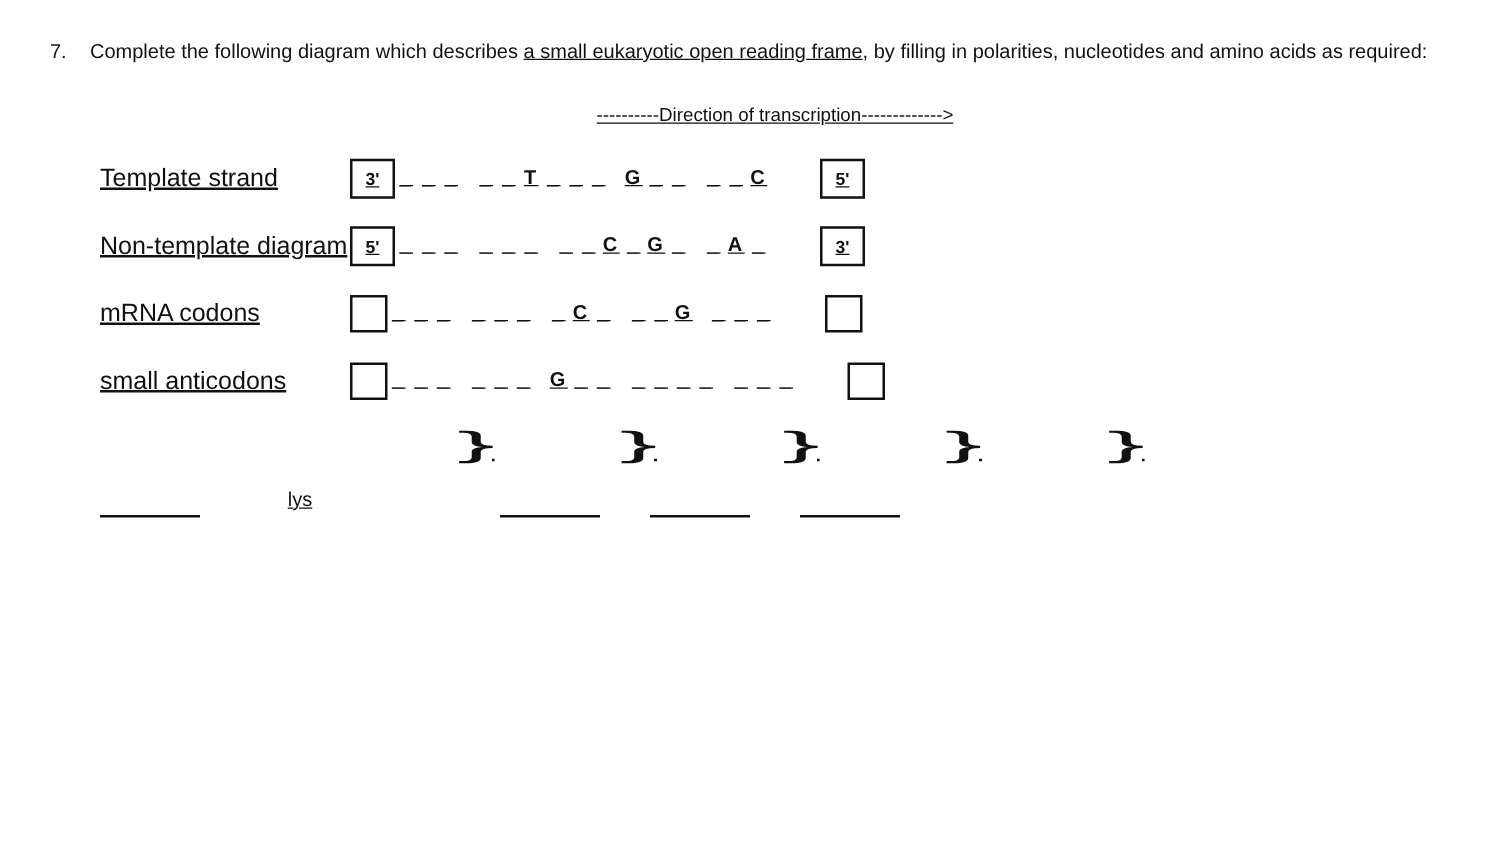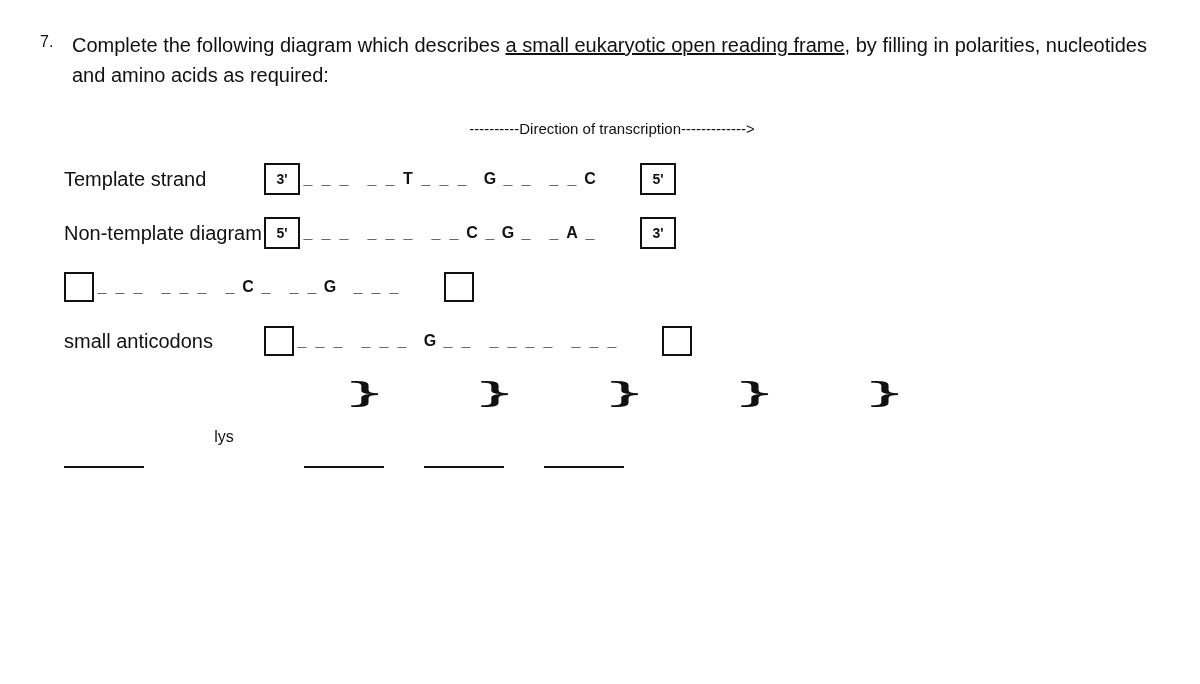--- a/index.html
+++ b/index.html
@@ -17,34 +17,35 @@
       gap: 8px;
       margin-bottom: 30px;
       line-height: 1.5;
     }
     .question-number {
       font-size: 16px;
       font-weight: normal;
       min-width: 24px;
     }
     .question-text {
-      font-size: 20px;
+      font-size: 16px;
       line-height: 1.5;
     }
     .underline {
       text-decoration: underline;
     }
     .direction-label {
       text-align: center;
       font-size: 15px;
       margin-bottom: 24px;
       letter-spacing: 0;
     }
     .diagram-container {
-      margin-left: 24px;
+      margin-left: 40px;
+      text-decoration: underline;
     }
     .strand-row {
       display: flex;
       align-items: center;
       margin-bottom: 18px;
       min-height: 36px;
     }
     .strand-label {
       width: 200px;
       font-size: 20px;
@@ -185,20 +186,21 @@
         <span class="space"></span>
         <span class="dash">_</span>
         <span class="letter">A</span>
         <span class="dash">_</span>
         <span style="width:40px"></span>
         <div class="box">3'</div>
       </div>
     </div>
 
     <div class="strand-row">
+      <div class="strand-label">mRNA codons</div>
       <div class="strand-content">
         <div class="box box-empty"></div>
         <span class="dash">_</span>
         <span class="dash">_</span>
         <span class="dash">_</span>
         <span class="space"></span>
         <span class="dash">_</span>
         <span class="dash">_</span>
         <span class="dash">_</span>
         <span class="space"></span>
@@ -264,21 +266,21 @@
       <div style="display:inline-flex; flex-direction:column; align-items:center; width:130px;">
         <span style="font-size:28px; display:inline-block; transform:scaleX(3.2); color:#111; line-height:1.1;">}</span>
       </div>
     </div>
 
     <div class="amino-row">
       <div class="amino-content">
         <div style="display:inline-flex; flex-direction:column; align-items:center;">
           <div class="amino-blank"></div>
         </div>
-        <div style="display:inline-flex; flex-direction:column; ">
+        <div style="display:inline-flex; flex-direction:row; ">
           <span class="amino-text">lys</span>
           <div class="amino-blank" style="width:80px; border-bottom:0px;"></div>
         </div>
         <div style="display:inline-flex; flex-direction:column; align-items:center;">
           <div class="amino-blank"></div>
         </div>
         <div style="display:inline-flex; flex-direction:column; align-items:center;">
           <div class="amino-blank"></div>
         </div>
         <div style="display:inline-flex; flex-direction:column; align-items:center;">

